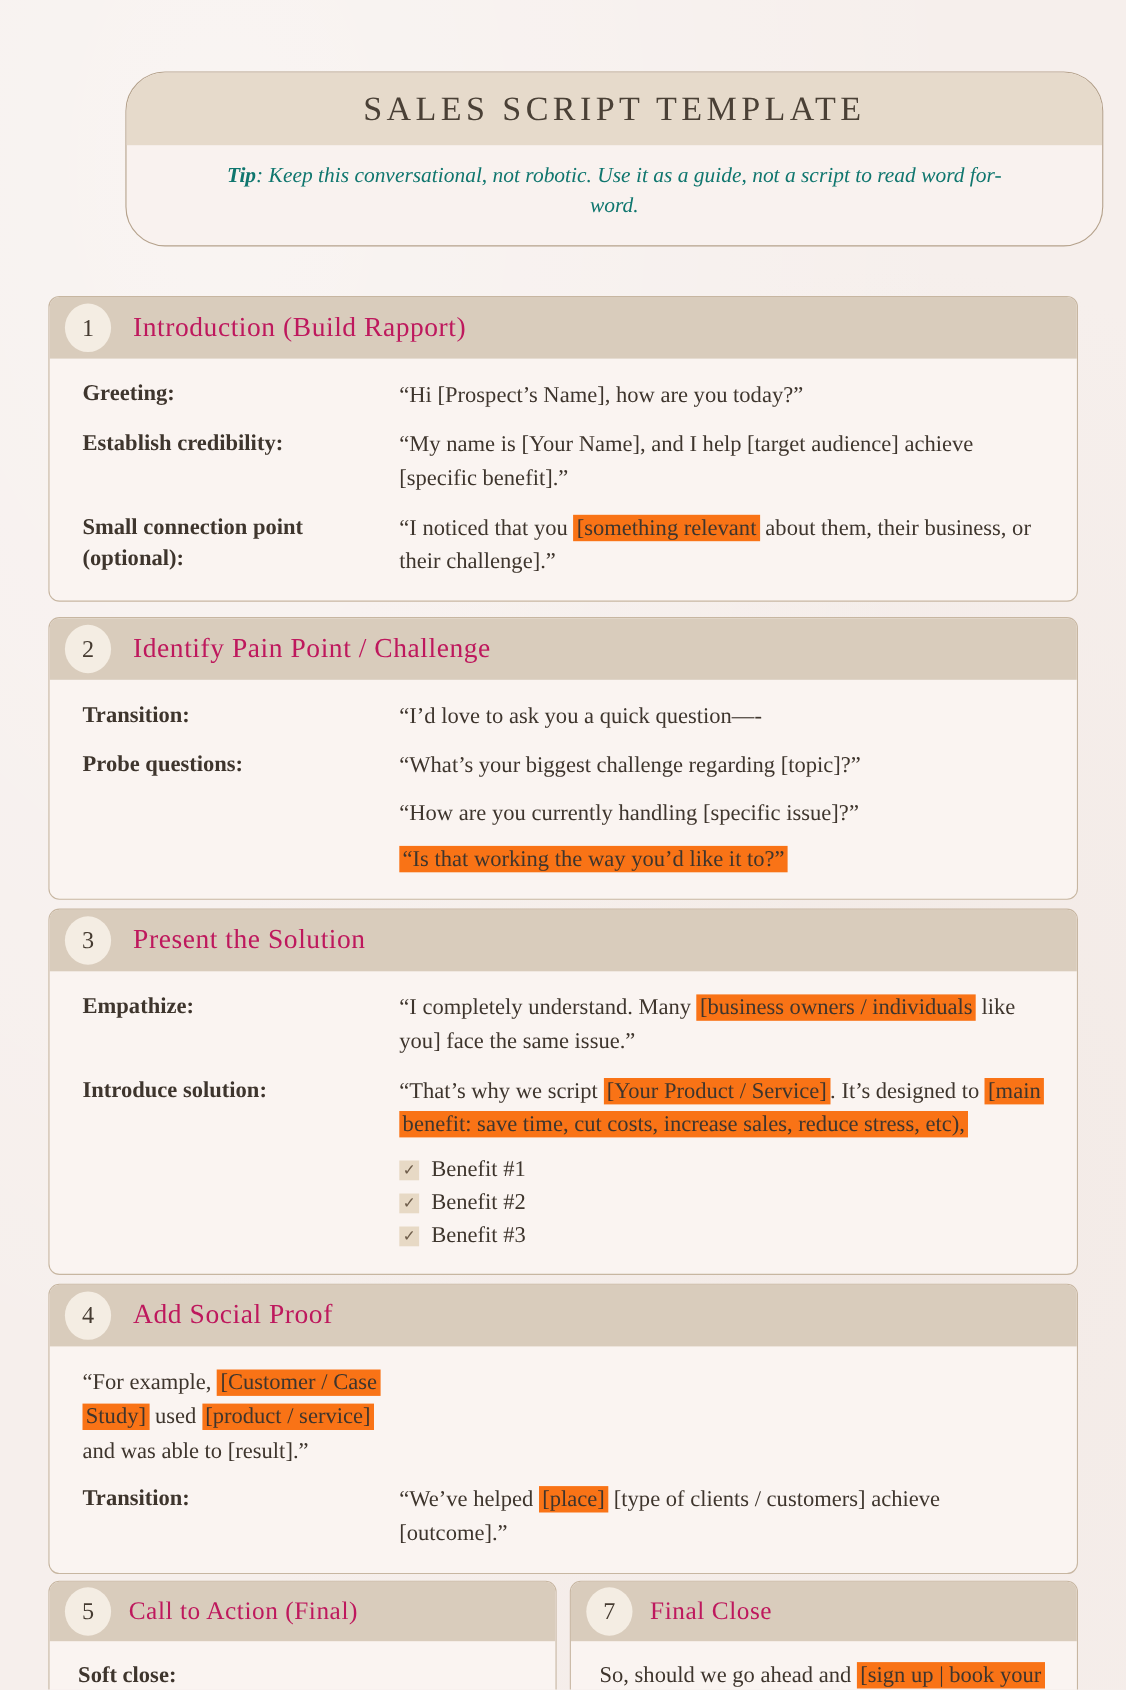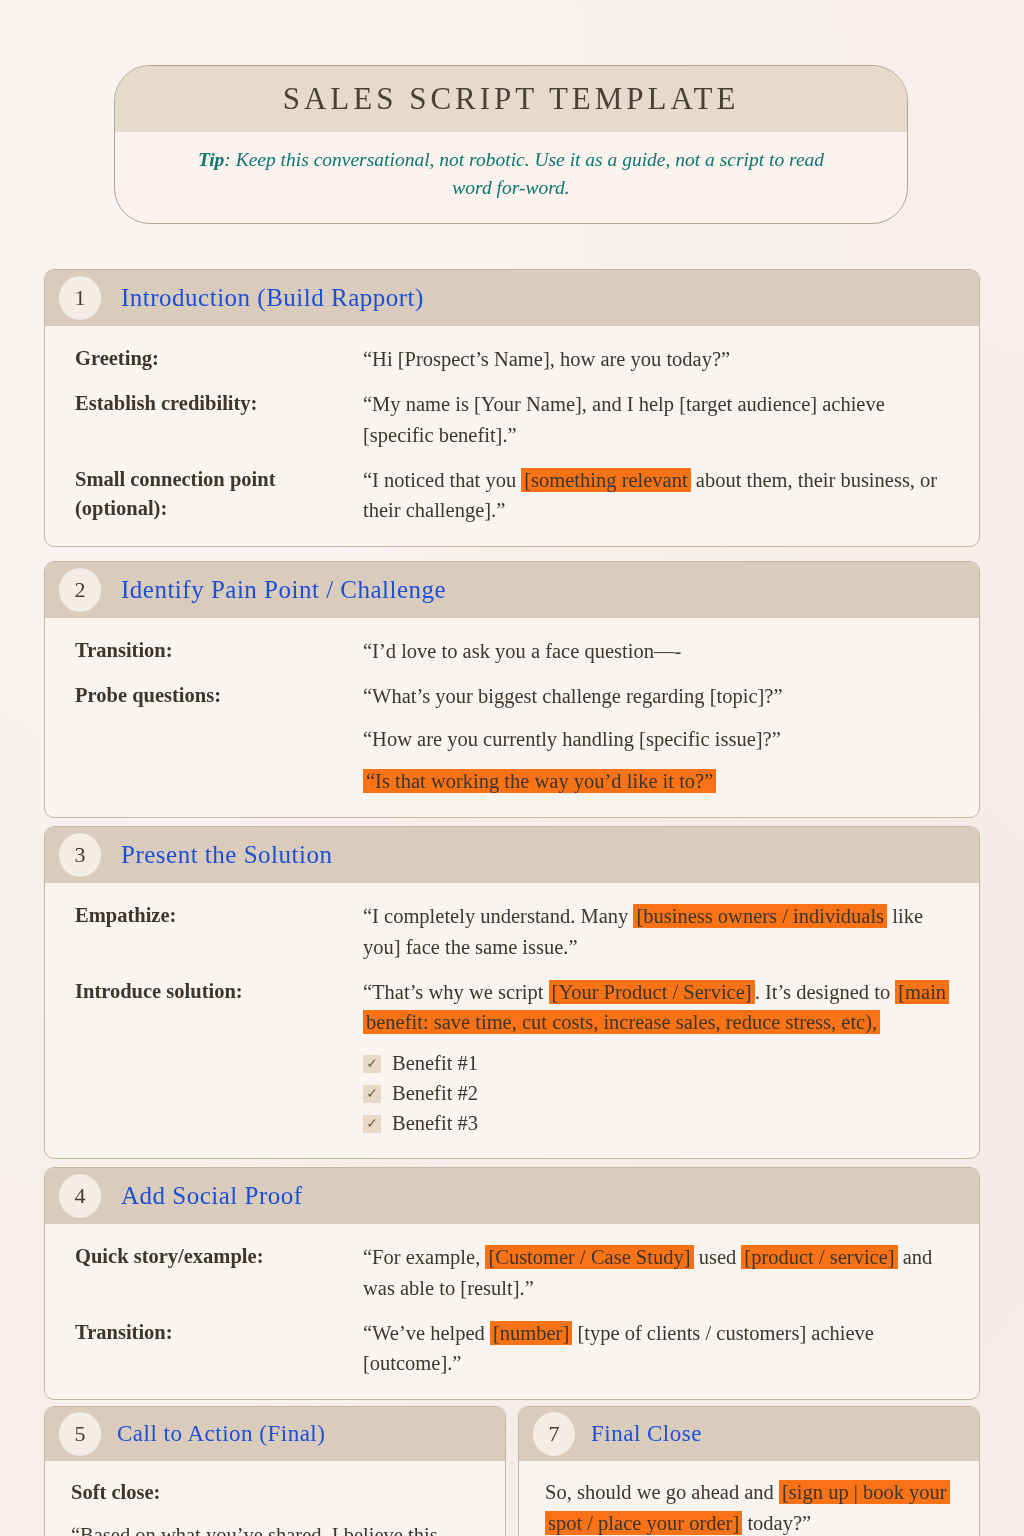--- a/index.html
+++ b/index.html
@@ -5,41 +5,41 @@
   html, body { margin:0; padding:0; background:#f6efec; }
   body {
     width:1024px; height:1536px; overflow:hidden; position:relative;
     font-family:"Liberation Serif", serif; color:#3e352d;
     background:
       radial-gradient(ellipse at 20% 10%, rgba(255,255,255,.35), transparent 60%),
       radial-gradient(ellipse at 80% 70%, rgba(233,220,212,.25), transparent 55%),
       #f6efec;
   }
   .header-card {
-    margin:65px 0 0 114px; width:794px; box-sizing:border-box;
+    margin:65px 0 0 114px; width:889px; box-sizing:border-box;
     border:1px solid #b5a28c; border-radius:36px; overflow:hidden;
     background:#f9f2ef;
   }
   .header-top { background:#e6dacb; height:66px; display:flex; align-items:center; justify-content:center; }
   .header-title { font-size:31px; letter-spacing:4px; color:#4a4036; }
   .header-tip { padding:14px 72px 22px; text-align:center; font-style:italic; font-size:19.5px; line-height:1.42; color:#0f766e; }
   .tip-b { font-weight:bold; }
 
   .cards { margin:0 44px; width:936px; }
   .card {
     box-sizing:border-box; border:1px solid #c7b6a1; border-radius:10px;
     background:#faf4f1; overflow:hidden;
   }
   .card-head { background:#d9ccbc; min-height:50px; display:flex; align-items:center; padding:3px 14px; gap:20px; }
   .badge {
     flex:0 0 auto; width:42px; height:44px; border-radius:50%;
     background:#f4ede3; display:flex; align-items:center; justify-content:center;
     font-size:22px; color:#453b31;
   }
-  .card-title { font-size:25px; color:#1d4ed8; letter-spacing:.5px; }
+  .card-title { font-size:25px; color:#be185d; letter-spacing:.5px; }
 
   .card-body { padding:18px 30px 16px; }
   .row { display:grid; grid-template-columns:280px 1fr; column-gap:8px; margin-bottom:14px; }
   .row:last-child { margin-bottom:4px; }
   .row-label { font-weight:bold; font-size:20.5px; line-height:1.45; }
   .row-value { font-size:20.5px; line-height:1.5; }
   .row-value p { margin:0 0 12px; }
   .row-value p:last-child { margin-bottom:0; }
 
   .hl { background:#f97316; padding:1px 3px; -webkit-box-decoration-break:clone; box-decoration-break:clone; }
@@ -110,21 +110,21 @@
 
   <div class="card">
     <div class="card-head">
       <div class="badge">2</div>
       <div class="card-title">Identify Pain Point / Challenge</div>
     </div>
     <div class="card-body">
       <div class="row">
         <div class="row-label">Transition:</div>
         <div class="row-value">
-          <p><span>“I’d love to ask you a face question—-</span></p>
+          <p><span>“I’d love to ask you a quick question—-</span></p>
         </div>
       </div>
       <div class="row">
         <div class="row-label">Probe questions:</div>
         <div class="row-value">
           <p><span>“What’s your biggest challenge regarding [topic]?”</span></p>
           <p><span>“How are you currently handling [specific issue]?”</span></p>
           <p><span class="hl">“Is that working the way you’d like it to?”</span></p>
         </div>
       </div>
@@ -170,29 +170,28 @@
 
   <div class="gap-s4"></div>
 
   <div class="card">
     <div class="card-head">
       <div class="badge">4</div>
       <div class="card-title">Add Social Proof</div>
     </div>
     <div class="card-body">
       <div class="row">
-        <div class="row-label">Quick story/example:</div>
         <div class="row-value">
           <p><span>“For example, </span><span class="hl">[Customer / Case Study]</span><span> used </span><span class="hl">[product / service]</span><span> and was able to [result].”</span></p>
         </div>
       </div>
       <div class="row">
         <div class="row-label">Transition:</div>
         <div class="row-value">
-          <p><span>“We’ve helped </span><span class="hl">[number]</span><span> [type of clients / customers] achieve [outcome].”</span></p>
+          <p><span>“We’ve helped </span><span class="hl">[place]</span><span> [type of clients / customers] achieve [outcome].”</span></p>
         </div>
       </div>
     </div>
   </div>
 
 </div>
 
 <div class="bottom-row">
 
   <div class="card small">

